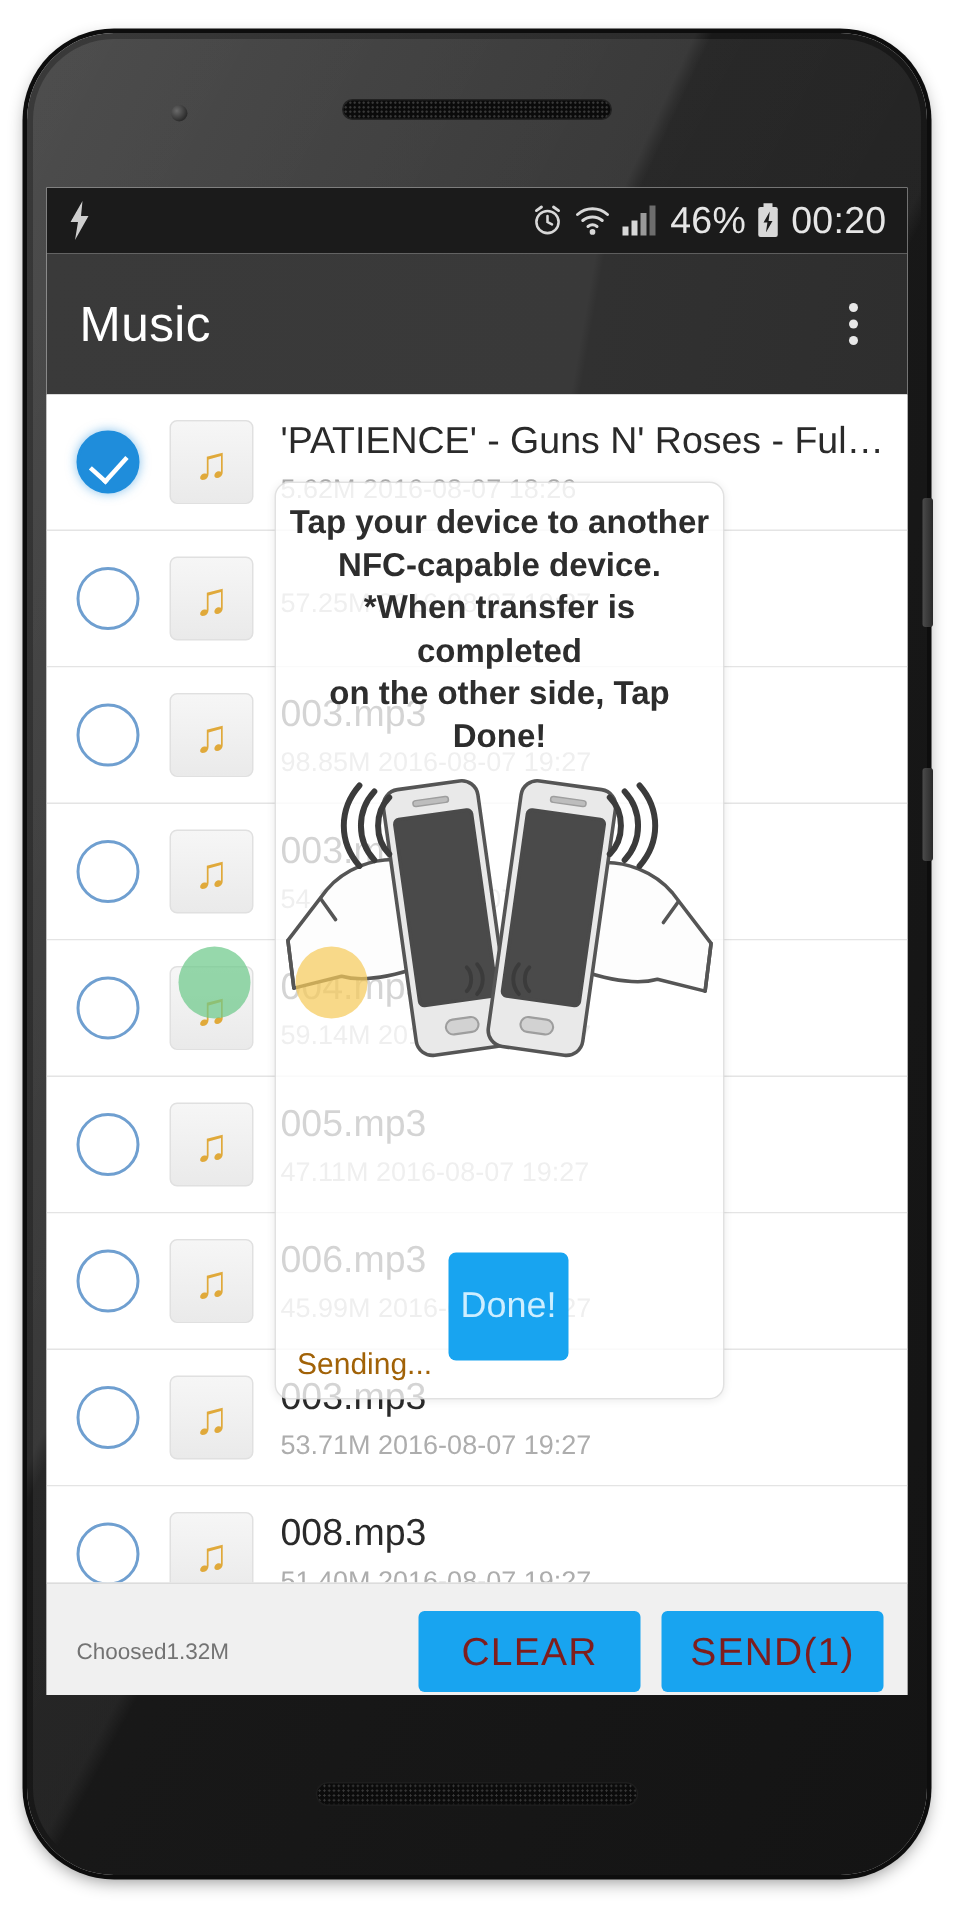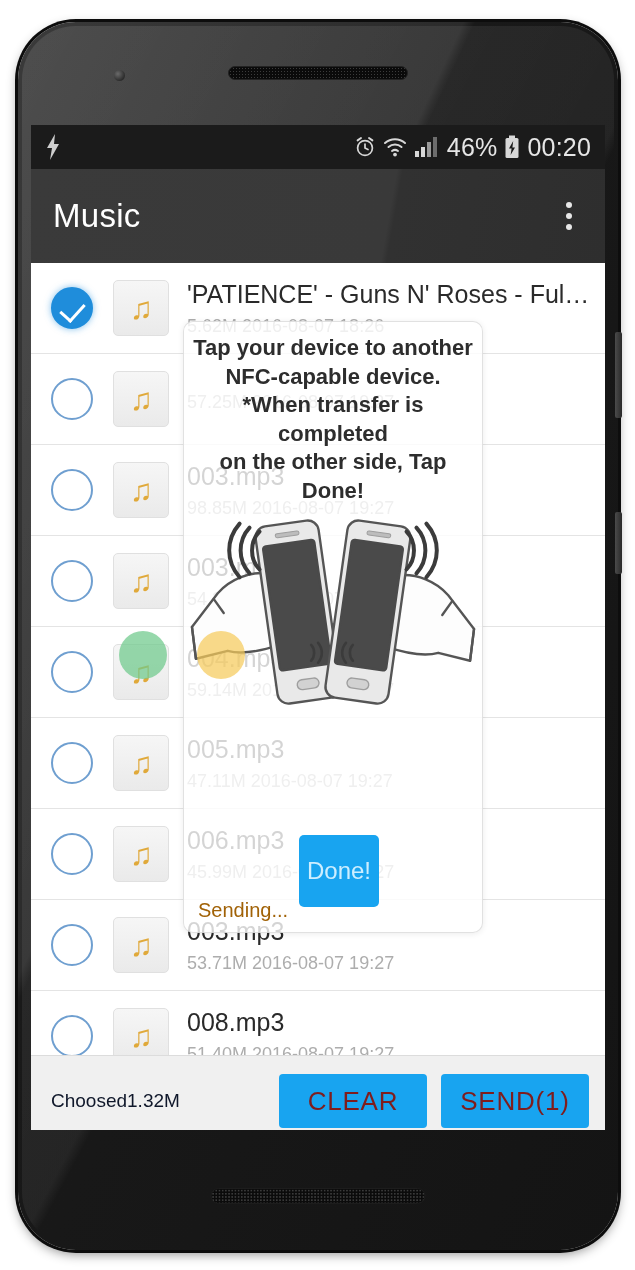--- a/index.html
+++ b/index.html
@@ -156,21 +156,21 @@
   
   #bottom-bar {
     position: relative;
     height: 91px;
     background: #f0f0f0;
     border-top: 1px solid #dcdcdc;
     display: flex; align-items: center;
     padding: 0 16px 0 20px;
     gap: 14px;
   }
-  #chosen-label { font-size: 19px; color: #0f172a; flex: 1 1 auto; }
+  #chosen-label { font-size: 15px; color: #737373; flex: 1 1 auto; }
   .flat-btn {
     background: #18a4f0;
     color: #7f1d1d;
     border: none;
     border-radius: 4px;
     font-size: 26px;
     letter-spacing: .8px;
     font-family: "Liberation Sans", sans-serif;
     padding: 0 6px;
     height: 54px;

